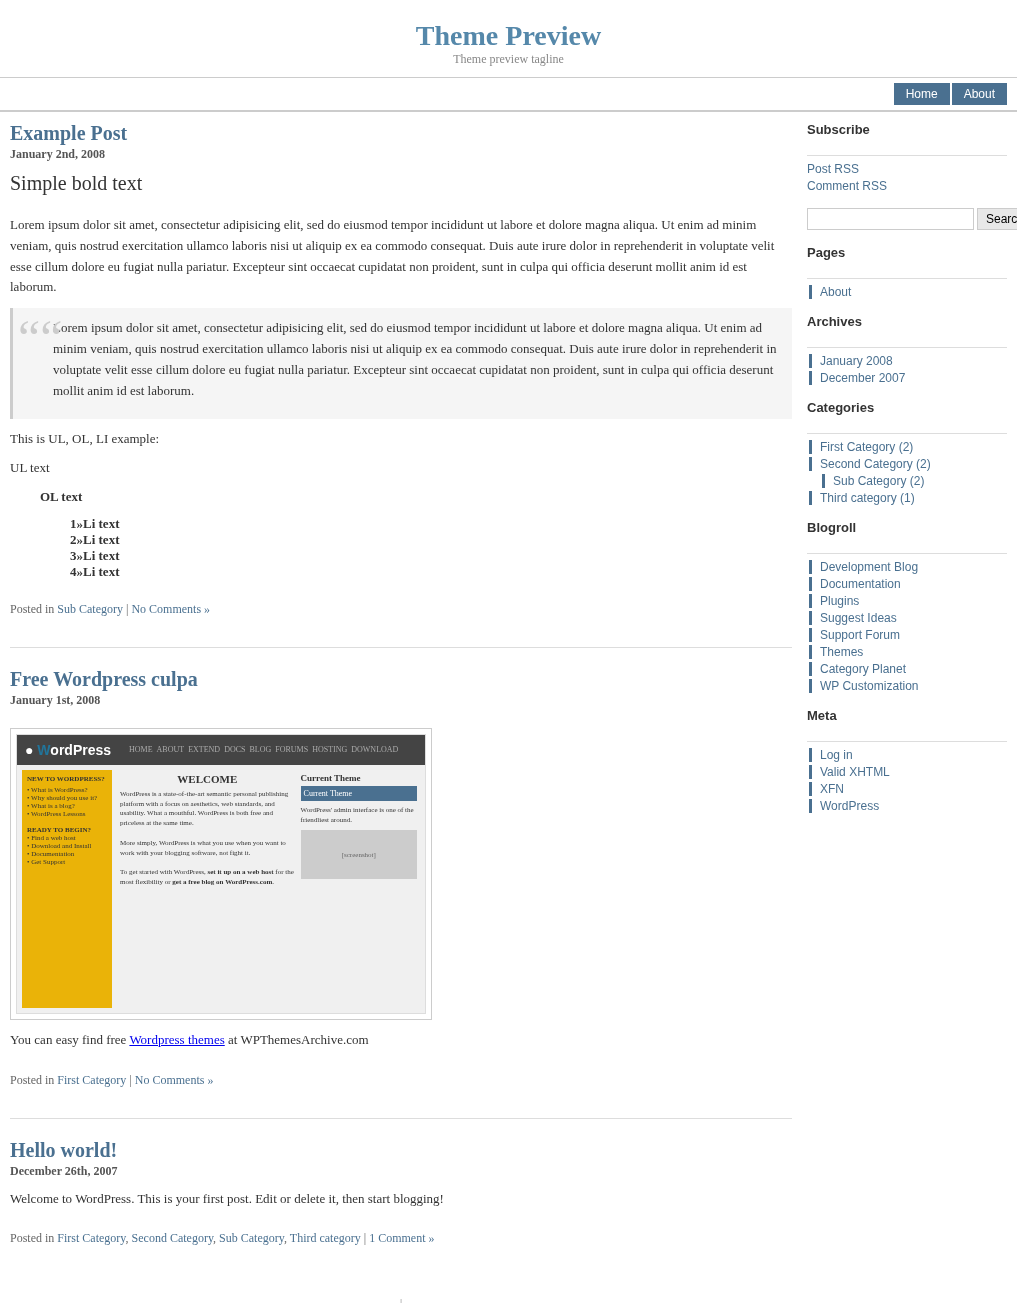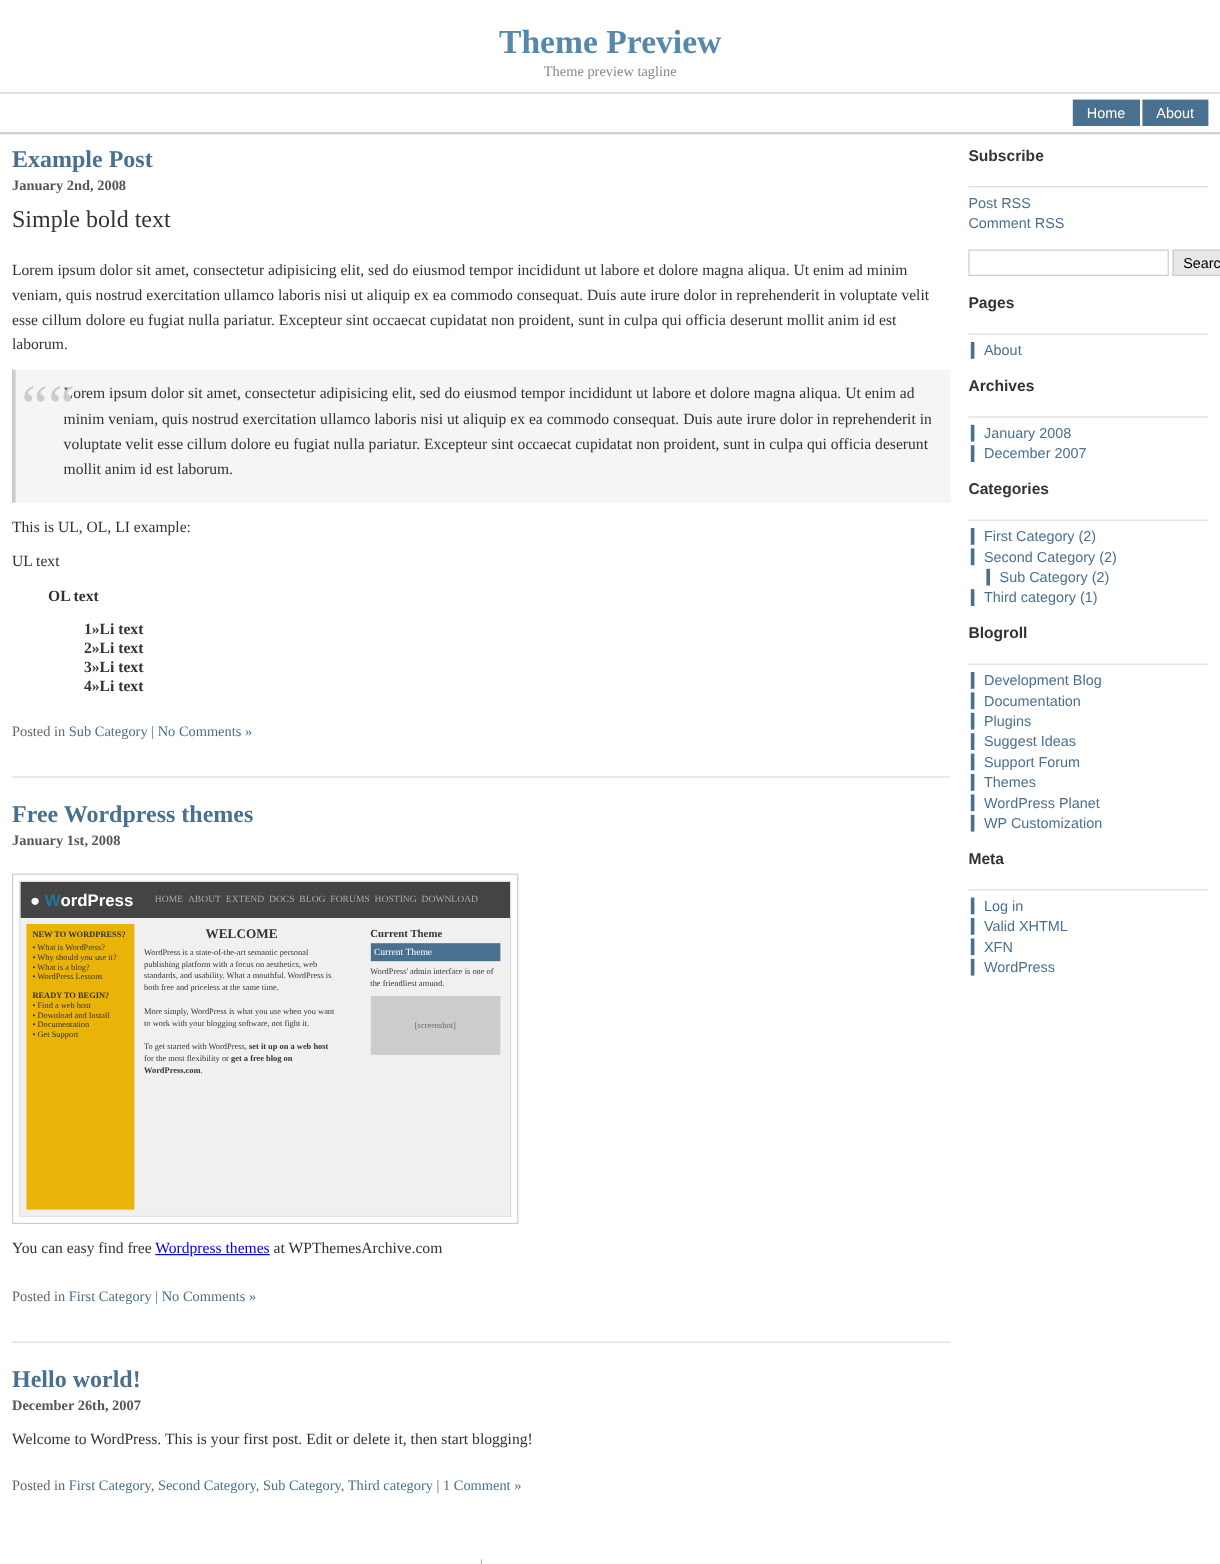--- a/index.html
+++ b/index.html
@@ -114,21 +114,21 @@
           </div>
         </div>
         <div class="post-footer">
           <span>Posted in</span> <a href="#">Sub Category</a> | <a href="#">No Comments »</a>
         </div>
       </div>
 
       <hr class="separator">
 
       <div class="post">
-        <h2><a href="#">Free Wordpress themes</a></h2>
+        <h2><a href="#">Free Wordpress culpa</a></h2>
         <div class="post-date">January 1st, 2008</div>
         <div class="post-content">
           
           <div class="wp-screenshot">
             <div class="wp-screenshot-inner">
               <div class="wp-mock" style="width:100%;height:100%;background:#f0f0f0;display:flex;flex-direction:column;">
                 <div class="wp-mock-top">
                   <span style="color:#fff;font-family:Arial;font-size:14px;font-weight:bold;">● <span style="color:#21759b;">W</span>ordPress</span>
                   <span style="color:#aaa;font-size:8px;margin-left:10px;">HOME&nbsp;&nbsp;ABOUT&nbsp;&nbsp;EXTEND&nbsp;&nbsp;DOCS&nbsp;&nbsp;BLOG&nbsp;&nbsp;FORUMS&nbsp;&nbsp;HOSTING&nbsp;&nbsp;DOWNLOAD</span>
                 </div>
@@ -138,21 +138,21 @@
                     <div>• What is WordPress?</div>
                     <div>• Why should you use it?</div>
                     <div>• What is a blog?</div>
                     <div>• WordPress Lessons</div>
                     <div style="margin-top:8px;font-weight:bold;">READY TO BEGIN?</div>
                     <div>• Find a web host</div>
                     <div>• Download and Install</div>
                     <div>• Documentation</div>
                     <div>• Get Support</div>
                   </div>
-                  <div style="flex:1;display:flex;gap:20px;">
+                  <div style="flex:1;display:flex;gap:0;">
                     <div style="flex:1.5;padding:3px;">
                       <div style="font-size:11px;font-weight:bold;text-align:center;margin-bottom:5px;">WELCOME</div>
                       <div style="font-size:7px;line-height:1.4;color:#333;">
                         WordPress is a state-of-the-art semantic personal publishing platform with a focus on aesthetics, web standards, and usability. What a mouthful. WordPress is both free and priceless at the same time.<br><br>
                         More simply, WordPress is what you use when you want to work with your blogging software, not fight it.<br><br>
                         To get started with WordPress, <b>set it up on a web host</b> for the most flexibility or <b>get a free blog on WordPress.com</b>.
                       </div>
                     </div>
                     <div style="flex:1;padding:3px;">
                       <div style="font-size:9px;font-weight:bold;margin-bottom:3px;">Current Theme</div>
@@ -242,21 +242,21 @@
 
       <div class="sidebar-section">
         <h3>Blogroll</h3>
         <ul>
           <li><a href="#">Development Blog</a></li>
           <li><a href="#">Documentation</a></li>
           <li><a href="#">Plugins</a></li>
           <li><a href="#">Suggest Ideas</a></li>
           <li><a href="#">Support Forum</a></li>
           <li><a href="#">Themes</a></li>
-          <li><a href="#">WordPress Planet</a></li>
+          <li><a href="#">Category Planet</a></li>
           <li><a href="#">WP Customization</a></li>
         </ul>
       </div>
 
       <div class="sidebar-section">
         <h3>Meta</h3>
         <ul>
           <li><a href="#">Log in</a></li>
           <li><a href="#">Valid XHTML</a></li>
           <li><a href="#">XFN</a></li>

